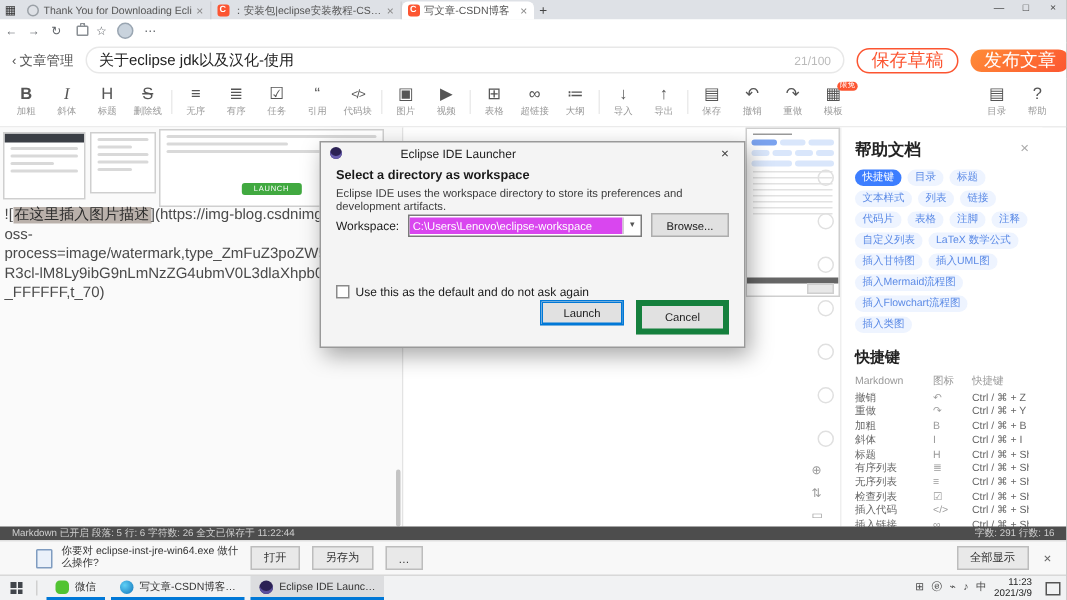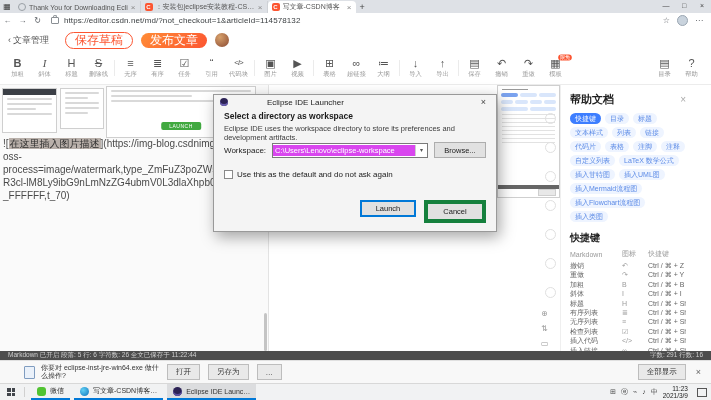--- a/index.html
+++ b/index.html
@@ -119,21 +119,21 @@
   .dclose{color:#444;font-size:9px;padding:0 4px;}
   .dbody{padding:2px 10px 0 10px;}
   .dheading{font-weight:bold;font-size:8.5px;margin-bottom:3px;}
   .ddesc{color:#3c3c3c;font-size:7.5px;}
   .wsrow{display:flex;align-items:center;gap:6px;}
   .wslabel{flex:none;}
   .combo{flex:1;height:13px;border:1px solid #7a7a7a;background:#fff;display:flex;align-items:center;overflow:hidden;}
   .combo .sel{background:#d946ef;color:#fff;font-size:7.5px;padding:0 2px;white-space:nowrap;flex:1;line-height:11px;}
   .combo .arrow{flex:none;width:11px;text-align:center;color:#555;font-size:6px;border-left:1px solid #d0d0d0;line-height:11px;}
   .browsebtn{flex:none;width:50px;height:14px;background:#e1e1e1;border:1px solid #adadad;font-size:7.5px;display:inline-flex;align-items:center;justify-content:center;}
-  .chkrow{display:flex;align-items:center;gap:4px;margin-top:12px;}
+  .chkrow{display:flex;align-items:center;gap:4px;margin-top:32px;}
   .chkbox{width:7px;height:7px;border:1px solid #8a8a8a;background:#fff;flex:none;}
   .dbuttons{position:absolute;right:10px;bottom:8px;display:flex;gap:8px;}
   .dbtn{width:54px;height:15px;display:inline-flex;align-items:center;justify-content:center;background:#e1e1e1;border:4px solid #15803d;font-size:7.5px;}
   .dbtn.primary{border:1px solid #0078d7;box-shadow:inset 0 0 0 1px #0078d7;}
 </style>
 </head>
 <body>
 
 <div id="screen">
 
@@ -160,33 +160,36 @@
       <span>□</span>
       <span>×</span>
     </div>
   </div>
 
   <div class="urlrow">
     <span class="navbtn">←</span>
     <span class="navbtn">→</span>
     <span class="navbtn">↻</span>
     <span class="lock"></span>
-    <span class="url">https://editor.csdn.net/md/?not_checkout=1&amp;articleId=114578132</span>
     <div class="urlrow-right">
       <span>☆</span>
       <span class="profile-dot"></span>
       <span>⋯</span>
     </div>
   </div>
 
   <div class="appheader">
     <span class="backlink">
       <span>‹</span>
       <span>文章管理</span>
     </span>
+    <div class="titlepill">
+      <span class="tval">关于eclipse jdk以及汉化-使用</span>
+      <span class="counter">21/100</span>
+    </div>
     <span class="pillbtn draft">保存草稿</span>
     <span class="pillbtn publish">发布文章</span>
     <span class="avatar"></span>
   </div>
 
   <div class="toolbar">
     <div class="tbi">
         <span class="tbg" style="font-weight:bold">B</span>
         <span class="tbl">加粗</span>
       </div>

